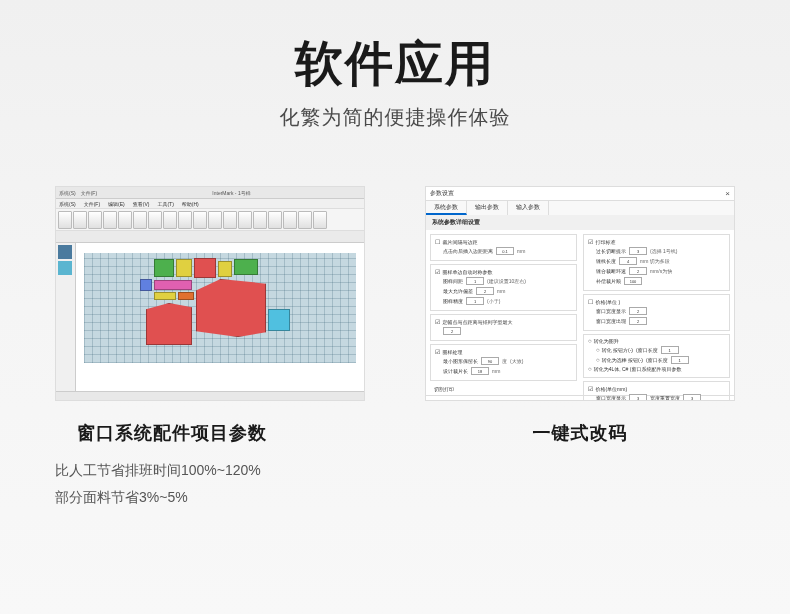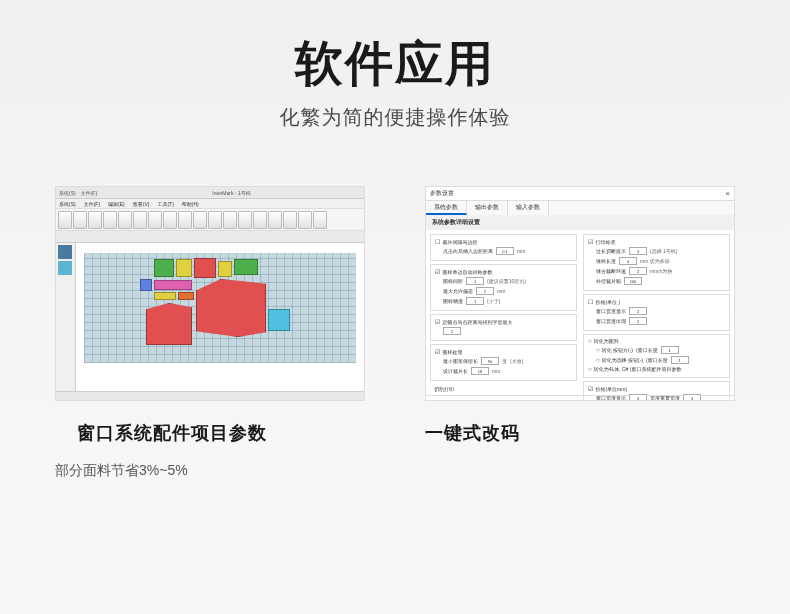--- a/index.html
+++ b/index.html
@@ -245,21 +245,21 @@
       font-size: 18px;
       font-weight: bold;
       color: #1a1a1a;
       margin-top: 20px;
       letter-spacing: 1px;
     }
     .card:first-child .card-title {
       padding-left: 22px;
     }
     .card:last-child .card-title {
-      text-align: left;
+      text-align: center;
     }
     .card-desc {
       font-size: 14px;
       color: #555;
       margin-top: 12px;
       line-height: 1.9;
     }
   </style>
 </head>
 <body>
@@ -324,20 +324,21 @@
             <div class="piece" style="left:112px;top:26px;width:70px;height:58px;background:#e05050;clip-path:polygon(0 20%,35% 0,100% 8%,100% 92%,60% 100%,0 90%)"></div>
             <div class="piece" style="left:62px;top:50px;width:46px;height:42px;background:#e05050;clip-path:polygon(0 15%,50% 0,100% 10%,100% 100%,0 100%)"></div>
             <div class="piece" style="left:184px;top:56px;width:22px;height:22px;background:#50c0e0"></div>
           </div>
         </div>
       </div>
       <div class="cad-statusbar"></div>
     </div>
     <div class="card-title">窗口系统配件项目参数</div>
     <div class="card-desc">
+      <div>比人工节省排班时间100%~120%</div>
       <div>部分面料节省3%~5%</div>
     </div>
   </div>
 
   <div class="card">
     <div class="screenshot">
       <div class="dlg-titlebar">
         <span class="t">参数设置</span>
         <span class="x">×</span>
       </div>

